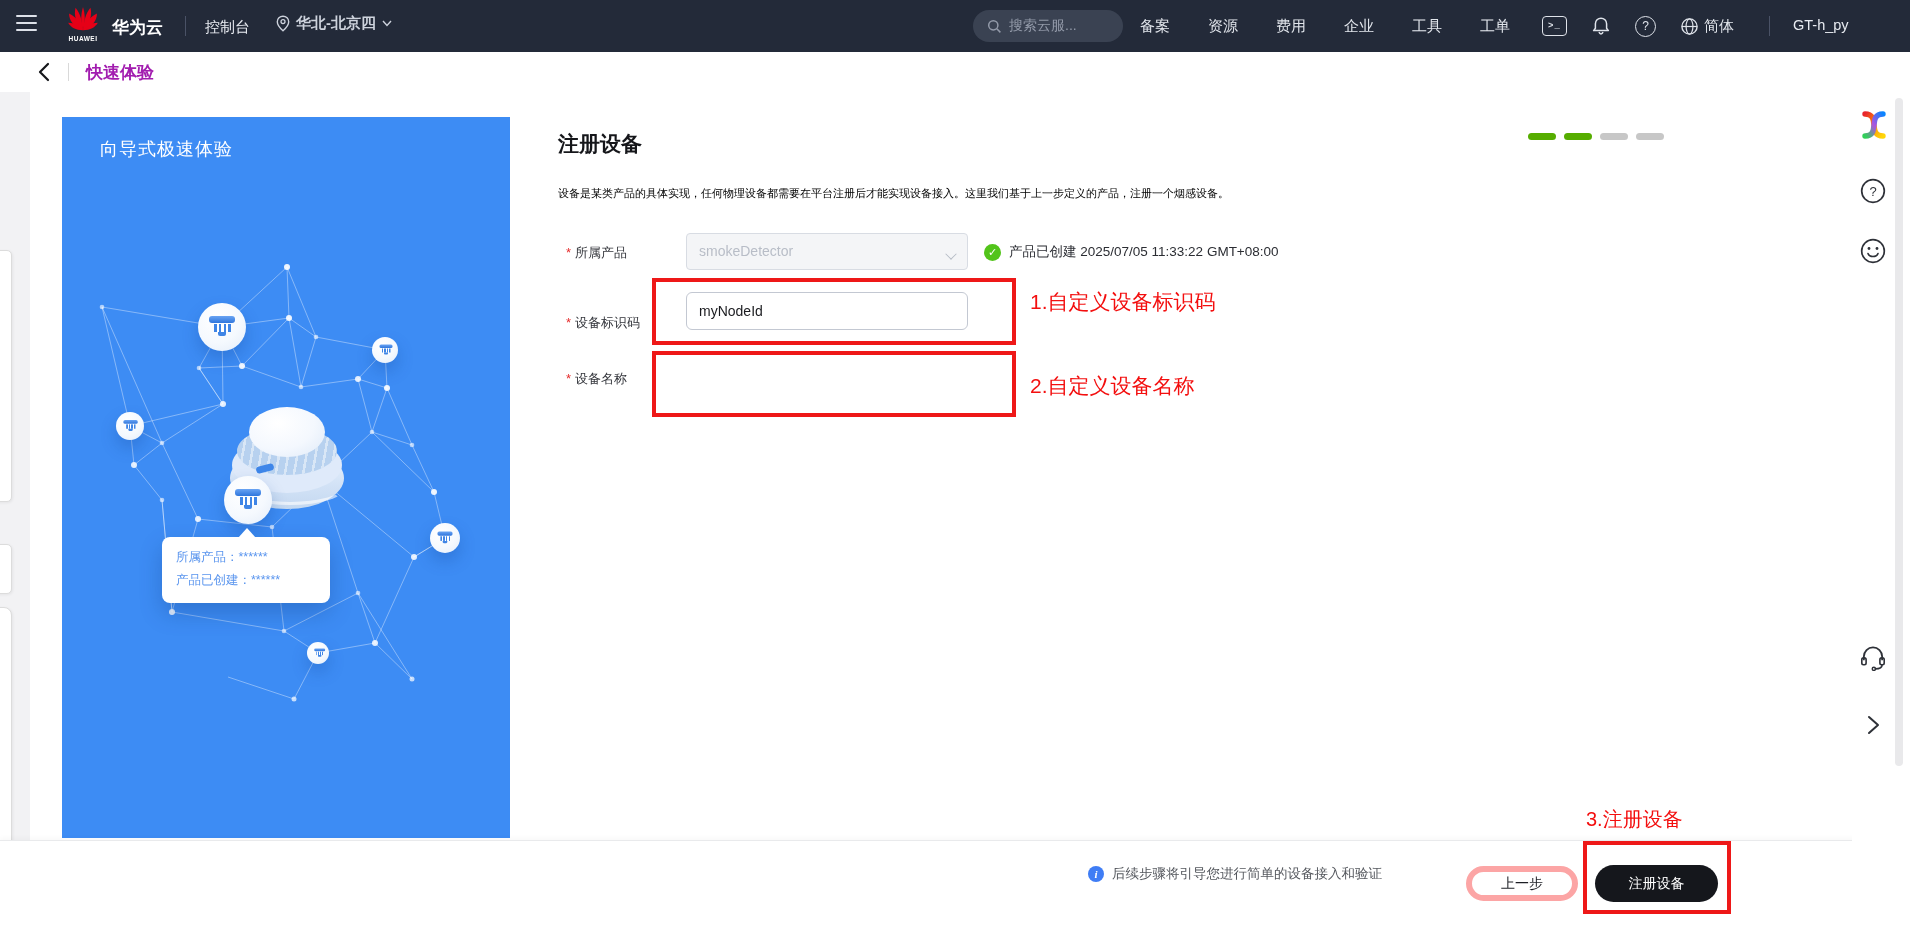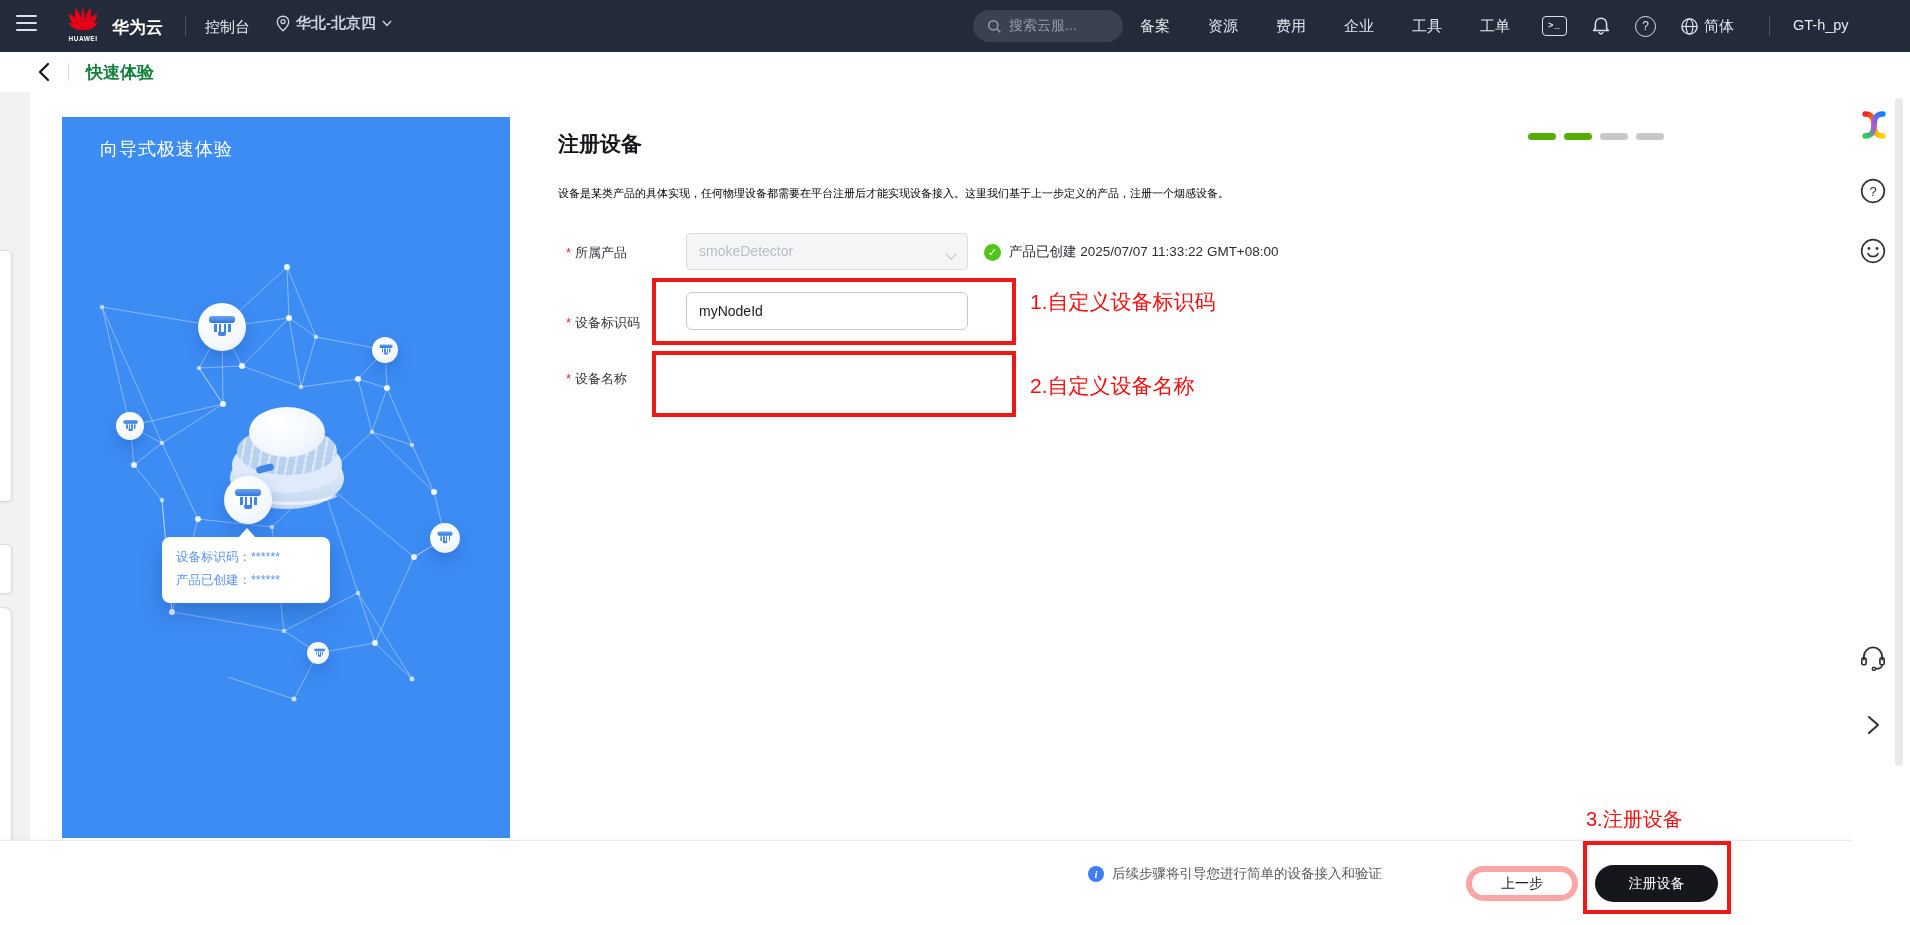--- a/index.html
+++ b/index.html
@@ -23,21 +23,21 @@
   .icon-btn{display:flex;align-items:center;justify-content:center;cursor:pointer;}
   .terminal-ic{width:23px;height:18px;border:1.6px solid #dfe3ea;border-radius:4px;color:#dfe3ea;font-size:9px;font-weight:bold;letter-spacing:1px;display:flex;align-items:center;justify-content:center;font-family:"Liberation Mono",monospace;}
   .q-circle{width:19px;height:19px;border:1.6px solid #dfe3ea;border-radius:50%;color:#dfe3ea;font-size:12px;display:flex;align-items:center;justify-content:center;}
   .lang{display:flex;align-items:center;gap:5px;color:#e2e6ec;font-size:15px;cursor:pointer;}
   .tb-user{position:absolute;left:1793px;top:17px;font-size:14.5px;color:#e8ebf1;cursor:pointer;}
 
   
   .crumbbar{position:absolute;left:0;top:52px;width:1910px;height:40px;background:#fff;}
   .back-btn{position:absolute;left:34px;top:8px;cursor:pointer;}
   .crumb-divider{position:absolute;left:68px;top:11px;width:1px;height:18px;background:#d9d9d9;}
-  .crumb-title{position:absolute;left:86px;top:9px;font-size:17px;font-weight:bold;color:#15803d;}
+  .crumb-title{position:absolute;left:86px;top:9px;font-size:17px;font-weight:bold;color:#a21caf;}
 
   
   .left-strip{position:absolute;left:0;top:92px;width:30px;height:796px;background:#f2f2f4;}
   .strip-card{position:absolute;left:-16px;width:26px;background:#fff;border:1px solid #dcdcdc;border-radius:5px;box-shadow:1px 1px 3px rgba(0,0,0,.06);}
 
   
   .blue-panel{position:absolute;left:62px;top:117px;width:448px;height:721px;background:#3d8cf4;overflow:hidden;}
   .panel-title{position:absolute;left:38px;top:20px;color:#fff;font-size:18px;letter-spacing:1px;}
   .mesh{position:absolute;left:0;top:0;}
   .det-circle{position:absolute;border-radius:50%;background:radial-gradient(circle at 38% 32%,#ffffff 0%,#f5f9fe 55%,#e3ecf9 100%);box-shadow:0 8px 16px rgba(18,70,150,.28);display:flex;align-items:center;justify-content:center;}
@@ -276,21 +276,21 @@
       </div>
     <div class="det-circle" style="left:245px;top:525px;width:22px;height:22px;">
         <div class="det-glyph" style="transform:scale(.42)">
           <div class="g-bar"></div>
           <div class="g-body"></div>
           <div class="g-stem"></div>
         </div>
       </div>
 
     <div class="tooltip">
-      <div class="tl">设备标识码：******</div>
+      <div class="tl">所属产品：******</div>
       <div class="tl">产品已创建：******</div>
     </div>
   </div>
 
   <div class="page-title">注册设备</div>
   <div class="progress-steps">
       <span class="pbar done"></span>
       <span class="pbar done"></span>
       <span class="pbar"></span>
       <span class="pbar"></span>
@@ -299,21 +299,21 @@
 
   <div class="form-label" style="left:566px;top:244px;">
     <span class="req">*</span><span>所属产品</span>
   </div>
   <div class="select-box">
     <span>smokeDetector</span>
     <span class="sel-arrow"></span>
   </div>
   <div class="status-line">
     <span class="check-ic">✓</span>
-    <span class="status-text"><span>产品已创建</span>&nbsp;<span>2025/07/07 11:33:22 GMT+08:00</span></span>
+    <span class="status-text"><span>产品已创建</span>&nbsp;<span>2025/07/05 11:33:22 GMT+08:00</span></span>
   </div>
 
   <div class="form-label" style="left:566px;top:304px;margin-top:10px;">
     <span class="req">*</span><span>设备标识码</span>
   </div>
   <input class="text-input" style="left: 686px; top: 292px;" value="myNodeId">
   <div class="red-box" style="left:652px;top:278px;width:364px;height:67px;"></div>
   <div class="annotation" style="left:1030px;top:288px;">1.自定义设备标识码</div>
 
   <div class="form-label" style="left:566px;top:370px;">

